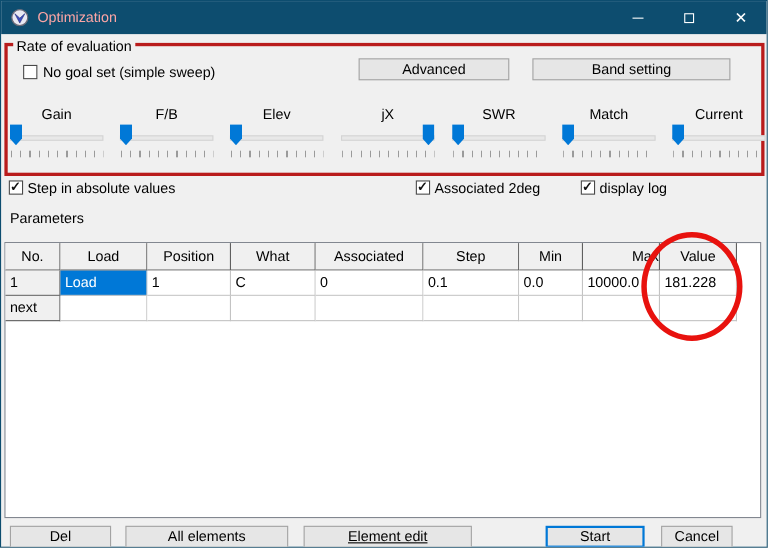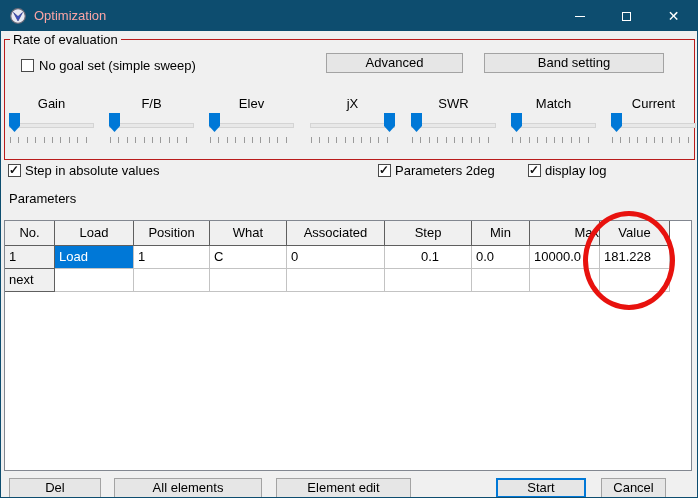--- a/index.html
+++ b/index.html
@@ -20,21 +20,21 @@
   .app-icon { position: absolute; left: 9px; top: 7px; width: 16px; height: 16px; }
   .title-text { position: absolute; left: 33px; top: 0; height: 30px; line-height: 30px; color: #fca5a5; }
   .cap-btns { position: absolute; right: 0; top: 0; height: 30px; display: flex; }
   .cap-btn { width: 47px; height: 30px; display: flex; align-items: center; justify-content: center; color: #fff; }
   .glyph-min { width: 10px; height: 1px; background: #fff; }
   .glyph-max { width: 9px; height: 9px; border: 1px solid #fff; }
   .glyph-close { font-size: 14px; line-height: 14px; color:#fff; }
   
   .groupbox {
     position: absolute; left: 3px; top: 38px; width: 691px; height: 121px;
-    border: 1px solid #b91c1c;
+    border: 3px solid #b91c1c;
   }
   .groupbox-label {
     position: absolute; left: 5px; top: -8px; background: #f0f0f0; padding: 0 3px;
   }
   
   .cb-box {
     position: absolute; width: 13px; height: 13px; background: #fff;
     border: 1px solid #494949;
   }
   .cb-box.checked::after {
@@ -164,21 +164,21 @@
   <div class="slider" style="left:610px;">
     <div class="s-label">Current</div>
     <div class="s-track"></div>
     <div class="s-thumb" style="left: 0px;"></div>
     <div class="s-ticks"></div>
   </div>
 
   <span class="cb-box checked" style="left:7px; top:163px;"></span>
   <span class="cb-label" style="left:24px; top:162px;">Step in absolute values</span>
   <span class="cb-box checked" style="left:377px; top:163px;"></span>
-  <span class="cb-label" style="left:394px; top:162px;">Parameters 2deg</span>
+  <span class="cb-label" style="left:394px; top:162px;">Associated 2deg</span>
   <span class="cb-box checked" style="left:527px; top:163px;"></span>
   <span class="cb-label" style="left:544px; top:162px;">display log</span>
 
   <span class="static-label" style="left:8px; top:190px;">Parameters</span>
 
   <div class="grid-area">
     <div class="t-row">
       <div class="t-cell hcell" style="width:50px;">No.</div>
       <div class="t-cell hcell" style="width:79px;">Load</div>
       <div class="t-cell hcell" style="width:76px;">Position</div>
@@ -188,21 +188,21 @@
       <div class="t-cell hcell" style="width:58px;">Min</div>
       <div class="t-cell hcell" style="width:70px;text-align:right;">Max</div>
       <div class="t-cell hcell" style="width:70px;">Value</div>
     </div>
     <div class="t-row">
       <div class="t-cell rhcell" style="width:50px;">1</div>
       <div class="t-cell dcell sel" style="width:79px;">Load</div>
       <div class="t-cell dcell" style="width:76px;">1</div>
       <div class="t-cell dcell" style="width:77px;">C</div>
       <div class="t-cell dcell" style="width:98px;">0</div>
-      <div class="t-cell dcell" style="width:87px;text-align:center;">0.1</div>
+      <div class="t-cell dcell" style="width:87px;">0.1</div>
       <div class="t-cell dcell" style="width:58px;">0.0</div>
       <div class="t-cell dcell" style="width:70px;">10000.0</div>
       <div class="t-cell dcell" style="width:70px;">181.228</div>
     </div>
     <div class="t-row">
       <div class="t-cell rhcell" style="width:50px;">next</div>
       <div class="t-cell dcell" style="width:79px;"></div>
       <div class="t-cell dcell" style="width:76px;"></div>
       <div class="t-cell dcell" style="width:77px;"></div>
       <div class="t-cell dcell" style="width:98px;"></div>
@@ -210,17 +210,17 @@
       <div class="t-cell dcell" style="width:58px;"></div>
       <div class="t-cell dcell" style="width:70px;"></div>
       <div class="t-cell dcell" style="width:70px;"></div>
     </div>
   </div>
 
   <div class="red-ellipse"></div>
 
   <div class="btn" style="left:8px;   top:477px; width:92px;">Del</div>
   <div class="btn" style="left:113px; top:477px; width:148px;">All elements</div>
-  <div class="btn" style="left:275px; top:477px; width:135px;">Element edit</div>
+  <div class="btn" style="left:275px; top:477px; width:153px;text-decoration:underline;">Element edit</div>
   <div class="btn default-focus" style="left:495px; top:477px; width:90px;">Start</div>
   <div class="btn" style="left:600px; top:477px; width:65px;">Cancel</div>
 
 </div>
 
 </body></html>

